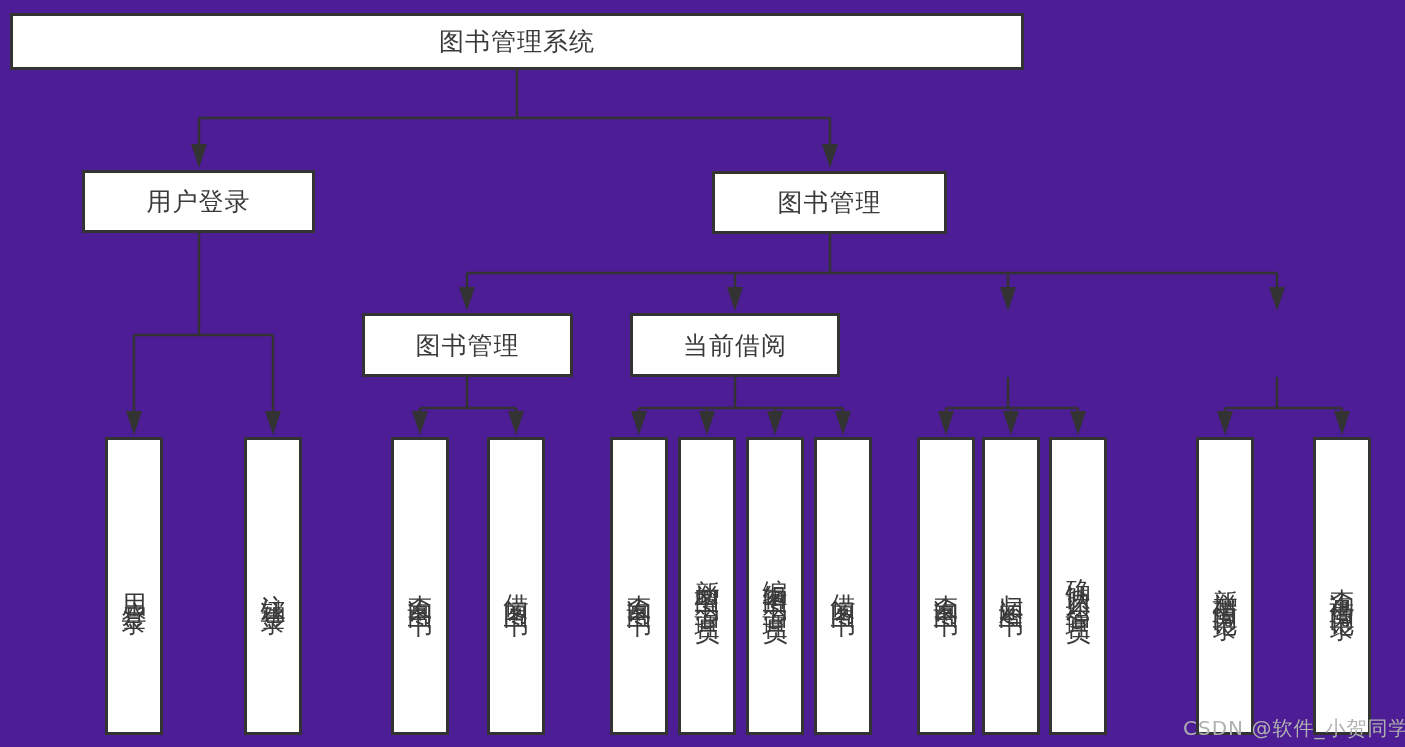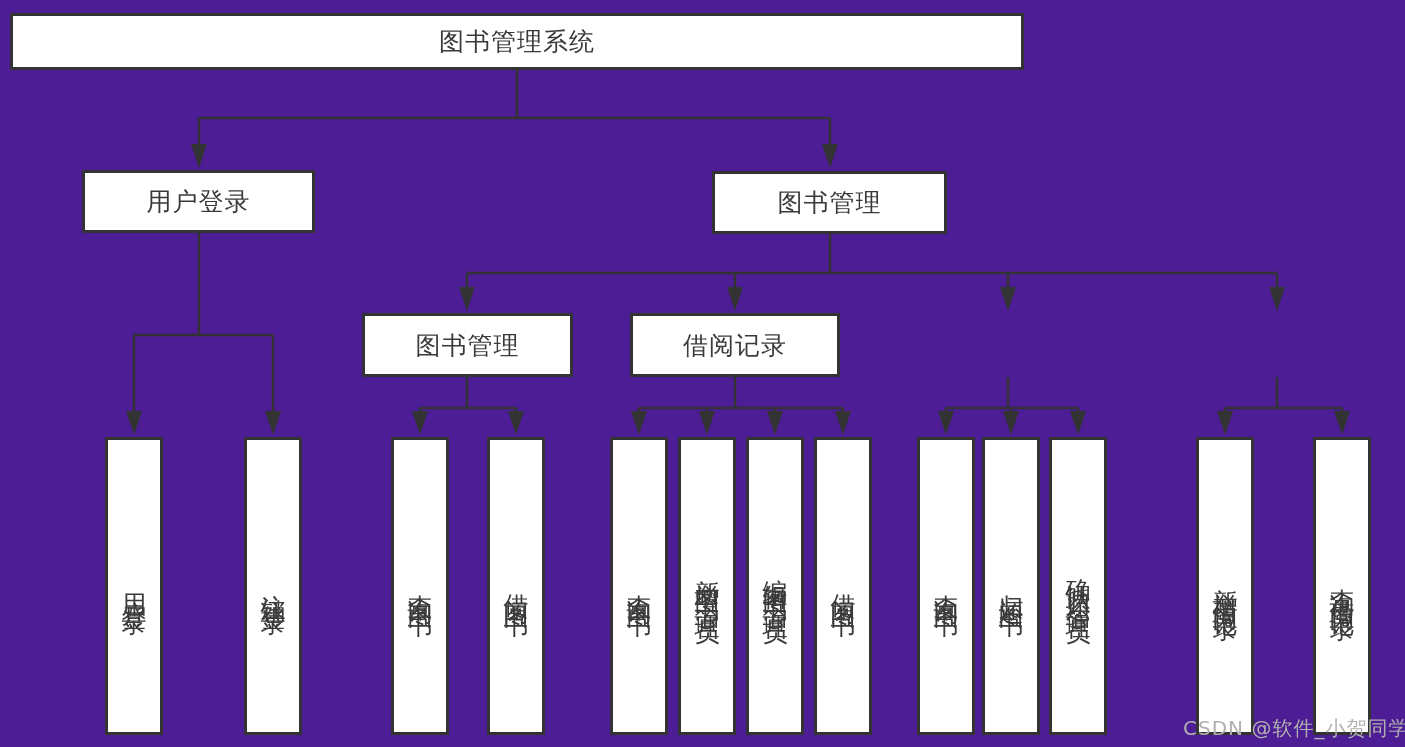--- a/index.html
+++ b/index.html
@@ -85,21 +85,21 @@
     <span>用户登录</span>
   </div>
   <div class="box hbox" style="left:712px;top:171px;width:235px;height:63px">
     <span>图书管理</span>
   </div>
 
   <div class="box hbox" style="left:362px;top:313px;width:211px;height:64px">
     <span>图书管理</span>
   </div>
   <div class="box hbox" style="left:630px;top:313px;width:210px;height:64px">
-    <span>借阅记录</span>
+    <span>当前借阅</span>
   </div>
 
   <div class="box vbox" style="left:105px;top:437px;width:58px;height:298px">
     <span>用户登录</span>
   </div>
   <div class="box vbox" style="left:244px;top:437px;width:58px;height:298px">
     <span>注销登录</span>
   </div>
 
   <div class="box vbox" style="left:391px;top:437px;width:58px;height:298px">

